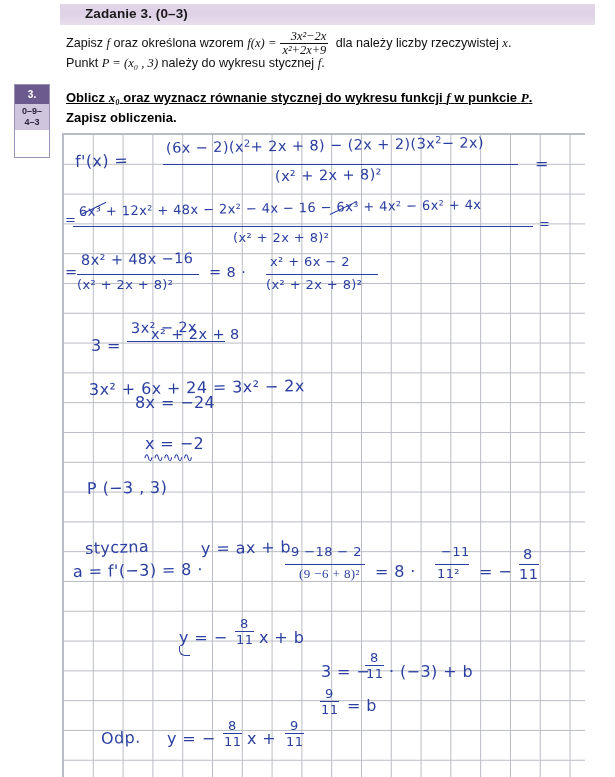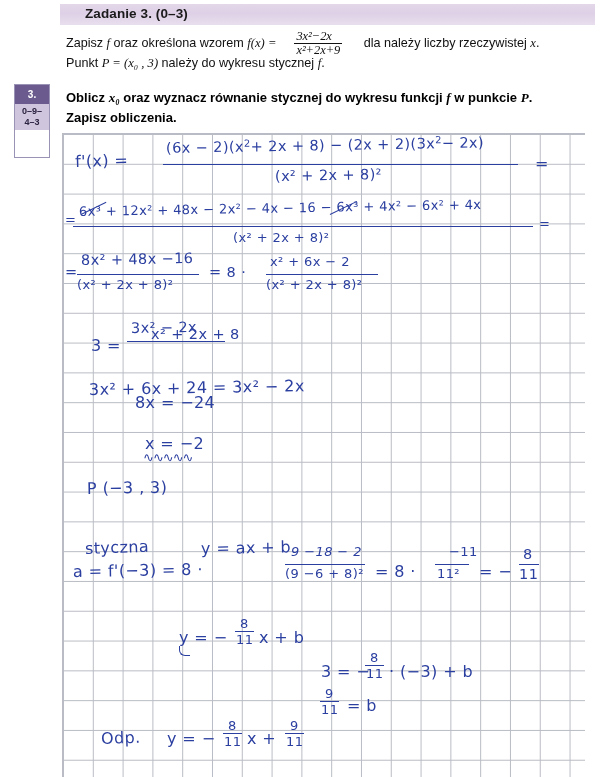--- a/index.html
+++ b/index.html
@@ -40,28 +40,28 @@
     display:flex;flex-direction:column;align-items:center;justify-content:center;
     font-size:9px;font-weight:bold;line-height:11px;
   }
   .sb-blank{height:27px;background:#fff;}
 
   
   .stmt{position:absolute;left:66px;font-size:12.6px;color:#101010;white-space:nowrap;}
   .stmt.l1{top:30px;}
   .stmt.l2{top:56px;}
   .cmd{position:absolute;left:66px;font-size:13px;font-weight:bold;color:#000;white-space:nowrap;}
-  .cmd.c1{top:90px;}
+  .cmd.c1{top:90px;text-decoration:underline;}
   .cmd.c2{top:110px;}
 
   .mi{font-family:"Liberation Serif", serif;font-style:italic;}
 
   
-  .frac{display:inline-block;vertical-align:-0.52em;text-align:left;
-        font-family:"Liberation Serif", serif;line-height:1.02;margin:0 18px;}
+  .frac{display:inline-block;vertical-align:-0.52em;text-align:right;
+        font-family:"Liberation Serif", serif;line-height:1.02;margin:0 4px;}
   .frac .num{display:block;padding:0 2px;font-size:12.4px;}
   .frac .den{display:block;border-top:1.1px solid #111;padding:0 2px;font-size:12.4px;}
 
   
   .paper{
     position:absolute;left:62px;top:133px;width:523px;height:644px;
     background:#ffffff;
     background-image:
       linear-gradient(to right, #b9bcc4 1px, transparent 1px),
       linear-gradient(to bottom, #b9bcc4 1px, transparent 1px);
@@ -175,25 +175,25 @@
   <div class="hw big" style="left:72px;top:259px;">8x = −24</div>
   <div class="hw big" style="left:82px;top:300px;">x = −2</div>
   <div class="squiggle" style="left:80px;top:316px;">∿∿∿∿∿</div>
 
   <div class="hw big" style="left:24px;top:345px;transform:rotate(-1deg);">P (−3 , 3)</div>
 
   <div class="hw big" style="left:22px;top:405px;transform:rotate(-2deg);">styczna</div>
   <div class="hw big" style="left:138px;top:405px;transform:rotate(-1deg);">y = ax + b</div>
 
   <div class="hw big" style="left:10px;top:428px;transform:rotate(-1deg);">a = f'(−3) =   8 ·</div>
-  <div class="hw sm" style="left:228px;top:410px;font-style:italic;">9 −18 − 2</div>
+  <div class="hw sm" style="left:228px;top:410px;">9 −18 − 2</div>
   <div class="bar" style="left:222px;top:430px;width:80px;"></div>
-  <div class="hw sm" style="left:222px;top:432px;">(9 −6 + 8)²</div>
+  <div class="hw sm" style="left:236px;top:432px;font-family:Liberation Serif, serif;">(9 −6 + 8)²</div>
   <div class="hw big" style="left:312px;top:428px;">=   8 ·</div>
-  <div class="hw sm" style="left:386px;top:410px;">−11</div>
+  <div class="hw sm" style="left:378px;top:410px;">−11</div>
   <div class="bar" style="left:372px;top:430px;width:34px;"></div>
   <div class="hw sm" style="left:374px;top:432px;">11²</div>
   <div class="hw big" style="left:416px;top:428px;">=   −</div>
   <div class="hw" style="left:460px;top:412px;">8</div>
   <div class="bar" style="left:456px;top:430px;width:20px;"></div>
   <div class="hw" style="left:456px;top:432px;">11</div>
 
   <div class="hw big" style="left:116px;top:494px;">y =  −</div>
   <div class="hw sm" style="left:177px;top:482px;">8</div>
   <div class="bar" style="left:172px;top:497px;width:19px;"></div>

